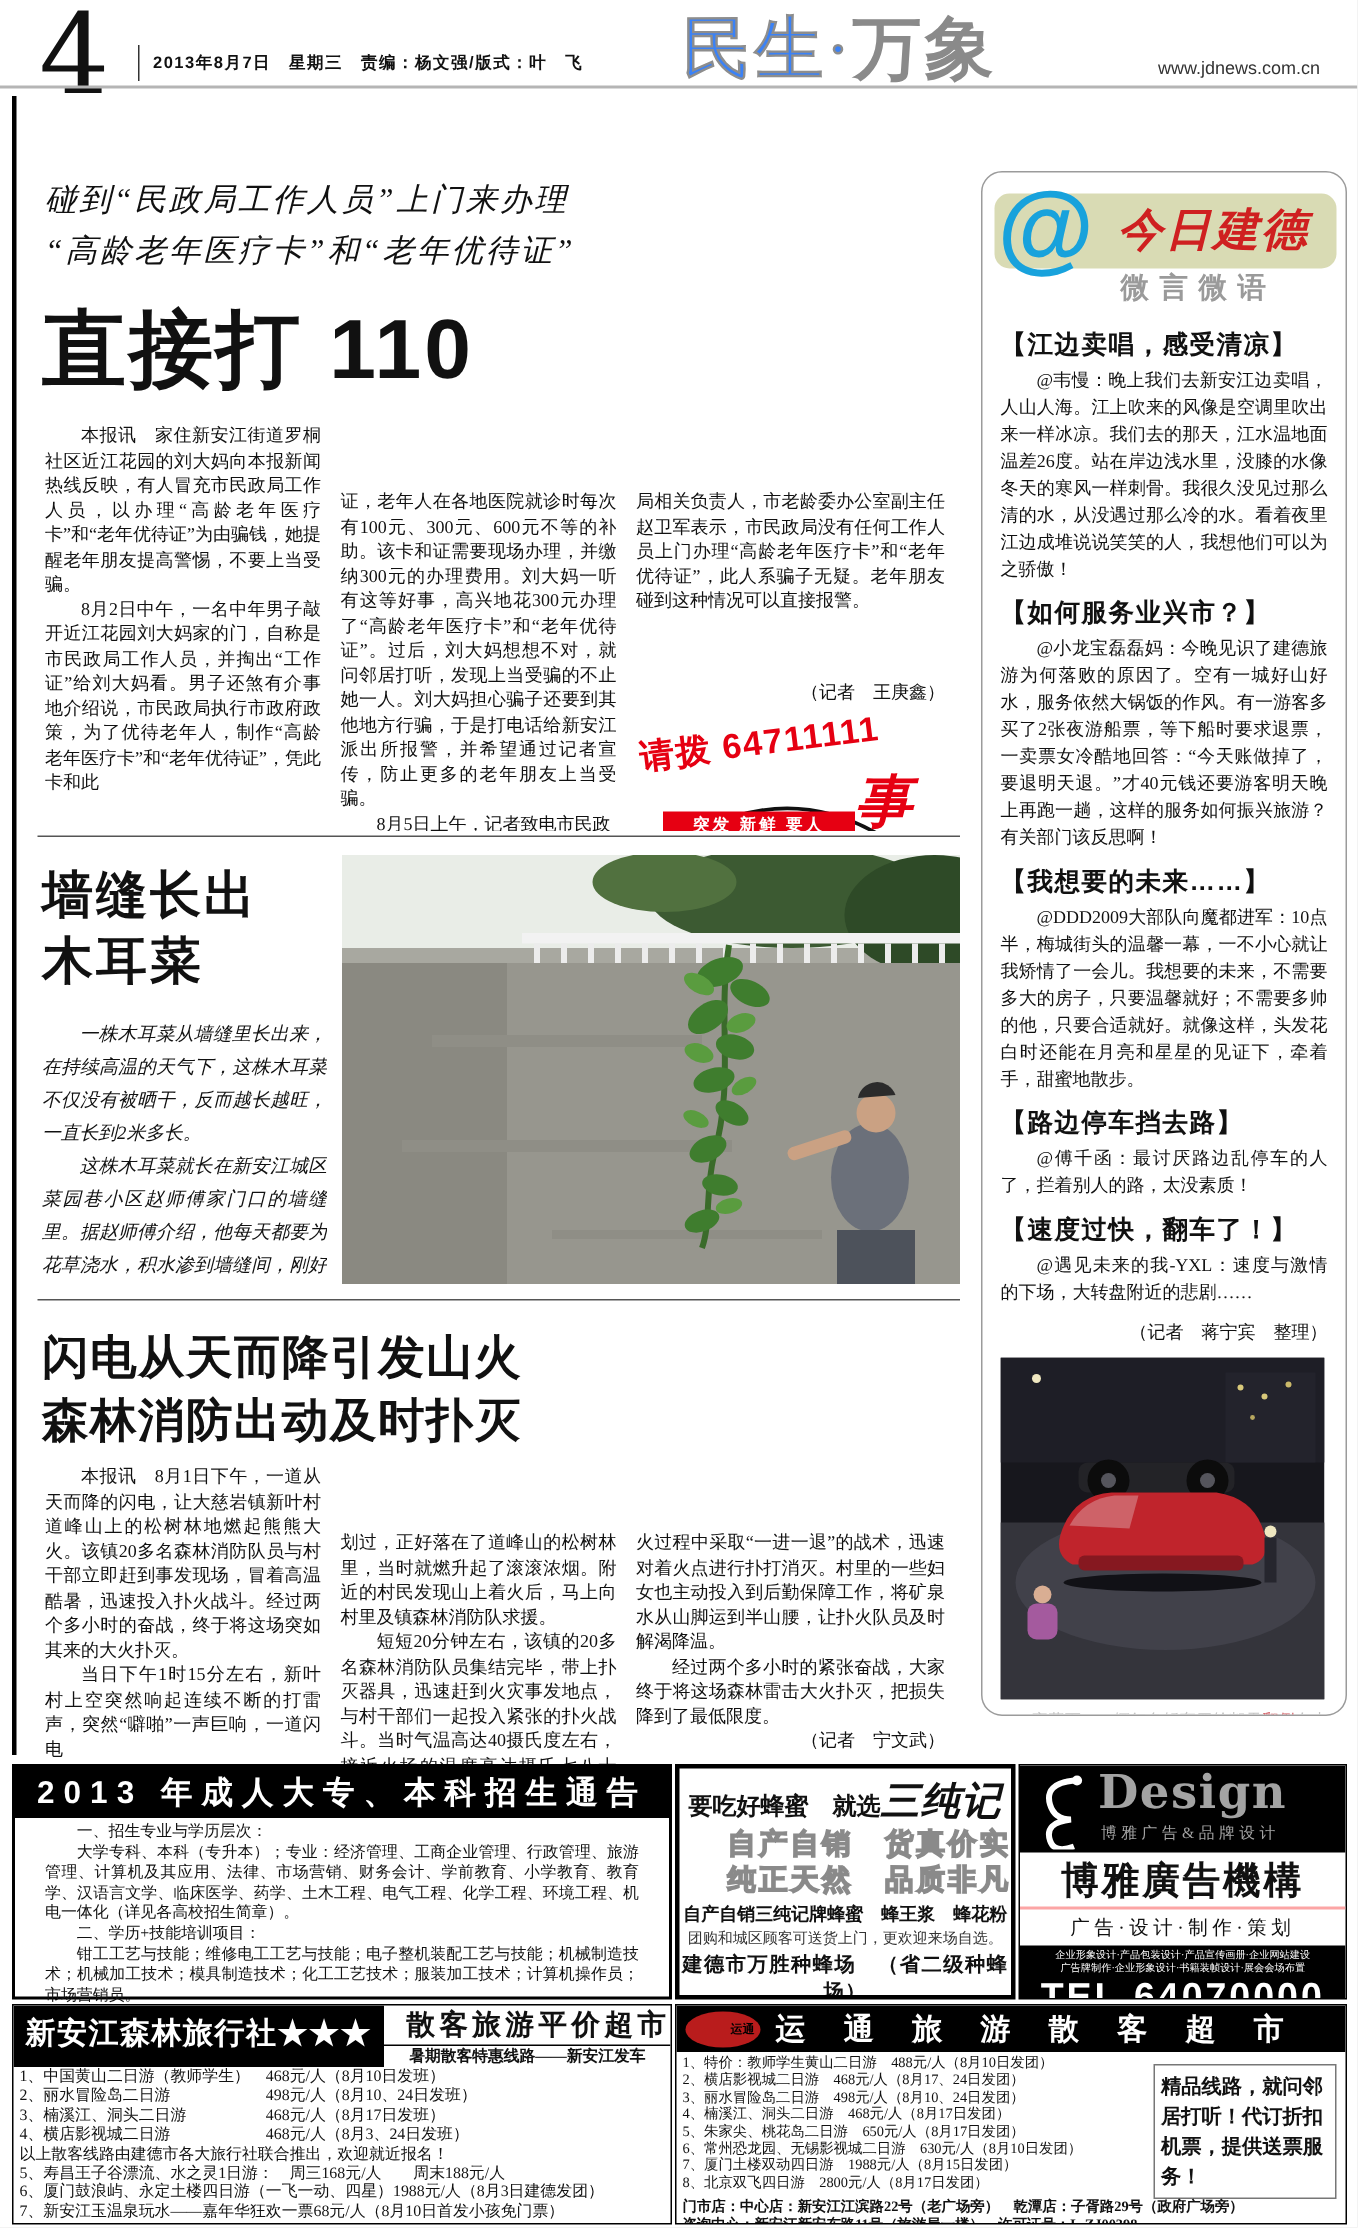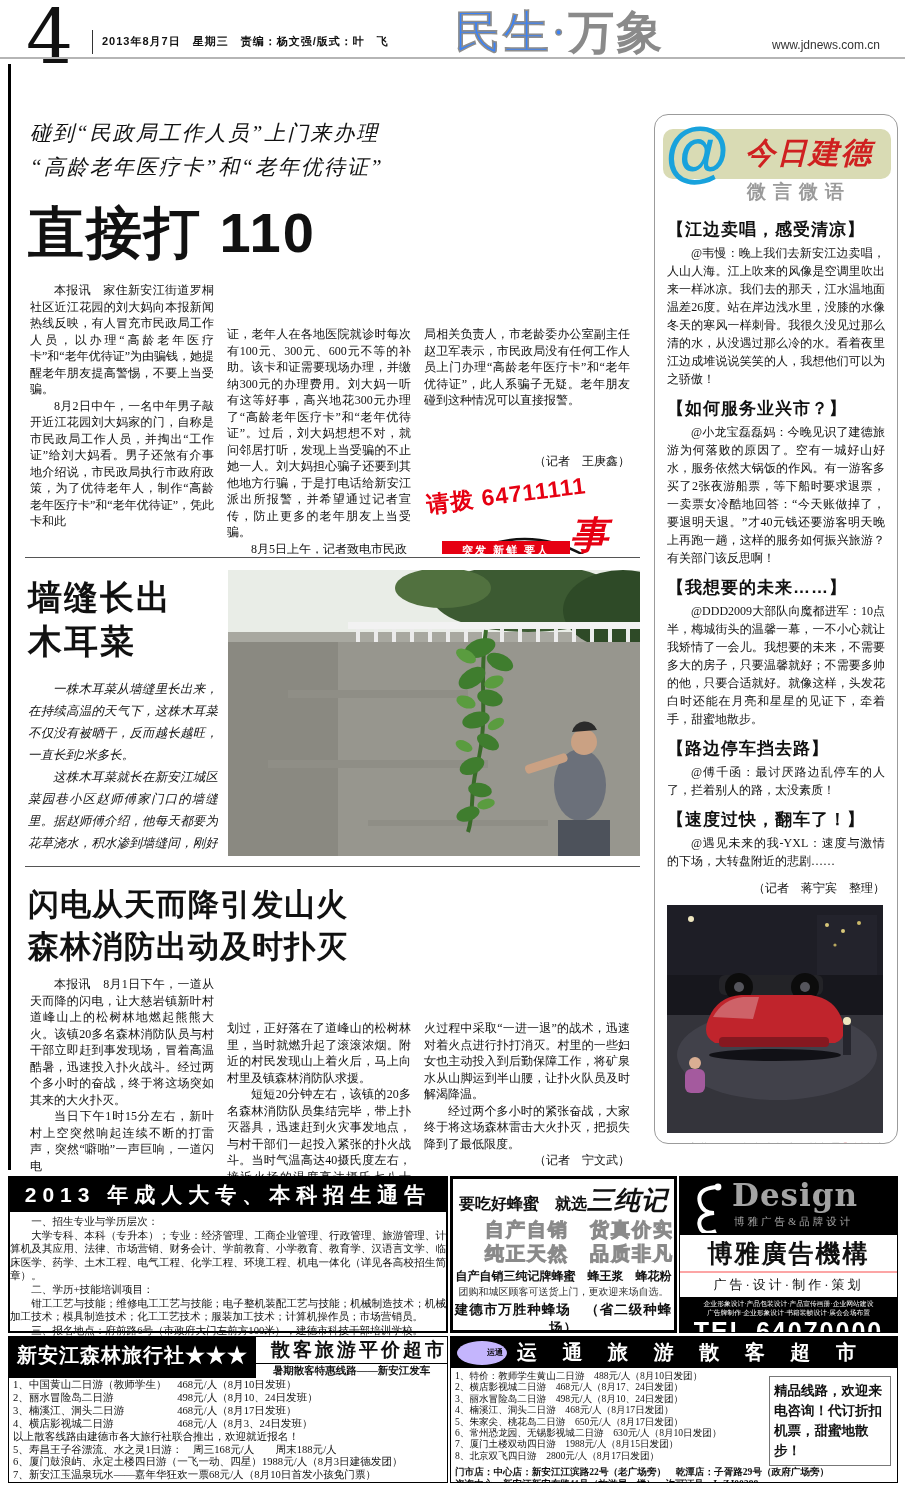--- a/index.html
+++ b/index.html
@@ -72,21 +72,21 @@
   .sb-sec p{font-size:12px;line-height:18px;text-align:justify;text-indent:2em;}
   .sb-sign{margin-top:10px;font-size:12px;text-align:right;}
   .carphoto{margin-top:8px;width:216px;height:228px;}
   .carcap{margin-top:6px;font-size:10.5px;line-height:17px;color:#c4c4c4;text-align:justify;text-indent:2em;}
   .carcap .red{color:#d2575e;}
   
   .ad{box-sizing:border-box;position:absolute;background:#fff;}
   .ad-enroll{left:8px;top:1176px;width:440px;height:157px;border:2px solid #000;}
   .ad-enroll .bar{background:#000;color:#fff;text-align:center;font-size:21px;font-weight:bold;
                   letter-spacing:6px;padding:3px 0;font-family:"Liberation Sans",sans-serif;}
-  .ad-enroll .bd{padding:3px 0;font-size:10.6px;line-height:13.6px;text-align:justify;}
+  .ad-enroll .bd{padding:3px 20px;font-size:10.6px;line-height:13.6px;text-align:justify;}
   .ad-enroll .bd p{text-indent:2em;}
   .ad-honey{left:450px;top:1176px;width:227px;height:157px;border:3px solid #000;overflow:hidden;}
   .ad-honey .l1{font-size:16px;font-weight:900;text-align:center;margin-top:4px;white-space:nowrap;}
   .ad-honey .brand{font-size:26px;font-style:italic;font-weight:900;letter-spacing:1px;}
   .ad-honey .l2{font-size:19px;text-align:right;letter-spacing:2px;color:#ddd;
                 -webkit-text-stroke:1px #8a8a8a;font-weight:bold;line-height:24px;}
   .ad-honey .l4{font-size:12px;font-weight:bold;text-align:center;margin-top:2px;white-space:nowrap;}
   .ad-honey .l5{font-size:10px;text-align:center;color:#333;}
   .ad-honey .l6{font-size:13.5px;font-weight:900;text-align:center;letter-spacing:1px;margin-top:2px;
                 font-family:"Liberation Sans",sans-serif;}
@@ -105,21 +105,21 @@
   .ad-forest{left:8px;top:1336px;width:440px;height:147px;border:1px solid #000;overflow:hidden;}
   .ad-forest .hd{display:flex;}
   .ad-forest .hd .blkbox{background:#000;color:#fff;font-size:20px;font-weight:900;padding:5px 8px;
                          letter-spacing:1px;white-space:nowrap;font-family:"Liberation Sans",sans-serif;}
   .ad-forest .hd .rt{flex:1;text-align:center;}
   .ad-forest .hd .rt .t{font-size:19px;font-weight:900;letter-spacing:3px;text-align:right;}
   .ad-forest .hd .rt .s{font-size:10.5px;font-weight:bold;border-top:1px solid #000;}
   .ad-forest .items{padding:1px 4px;font-size:10.6px;line-height:12.9px;white-space:nowrap;}
   .ad-yt{left:450px;top:1336px;width:448px;height:147px;border:1px solid #000;overflow:hidden;}
   .ad-yt .hd{background:#000;color:#fff;display:flex;align-items:center;gap:10px;padding:2px 6px;}
-  .yt-logo{width:24px;height:24px;border-radius:50%;background:#c4b5fd;color:#000;font-size:8px;font-weight:bold;
+  .yt-logo{width:24px;height:24px;border-radius:50%;background:#b91c1c;color:#000;font-size:8px;font-weight:bold;
            display:flex;align-items:center;justify-content:center;padding-left:26px;}
   .ad-yt .hd .t{font-size:20px;font-weight:900;letter-spacing:10px;font-family:"Liberation Sans",sans-serif;}
   .ad-yt .mid{display:flex;}
   .ad-yt .items{flex:1;padding:2px 2px 0 4px;font-size:9.6px;line-height:11.4px;white-space:nowrap;}
   .ad-yt .promo{width:112px;margin:8px 6px 0 0;border:1px solid #777;padding:4px;font-size:13.5px;
                 font-weight:bold;line-height:20px;}
   .ad-yt .foot{padding:0 4px;font-size:9.6px;line-height:12px;font-weight:bold;white-space:nowrap;}
 </style>
 </head>
 <body>
@@ -395,21 +395,21 @@
       <div class="items">
         <p>1、特价：教师学生黄山二日游　488元/人（8月10日发团）</p>
         <p>2、横店影视城二日游　468元/人（8月17、24日发团）</p>
         <p>3、丽水冒险岛二日游　498元/人（8月10、24日发团）</p>
         <p>4、楠溪江、洞头二日游　468元/人（8月17日发团）</p>
         <p>5、朱家尖、桃花岛二日游　650元/人（8月17日发团）</p>
         <p>6、常州恐龙园、无锡影视城二日游　630元/人（8月10日发团）</p>
         <p>7、厦门土楼双动四日游　1988元/人（8月15日发团）</p>
         <p>8、北京双飞四日游　2800元/人（8月17日发团）</p>
       </div>
-      <div class="promo">精品线路，欢迎来电咨询！代订折扣机票，甜蜜地散步！</div>
+      <div class="promo">精品线路，就问邻居打听！代订折扣机票，提供送票服务！</div>
     </div>
     <div class="foot">
       <p>门市店：中心店：新安江江滨路22号（老广场旁）　乾潭店：子胥路29号（政府广场旁）</p>
       <p>咨询中心：新安江新安东路11号（旅游局一楼）　许可证号：L-ZJ00398</p>
 
     </div>
   </div>
 
 </div>
 

